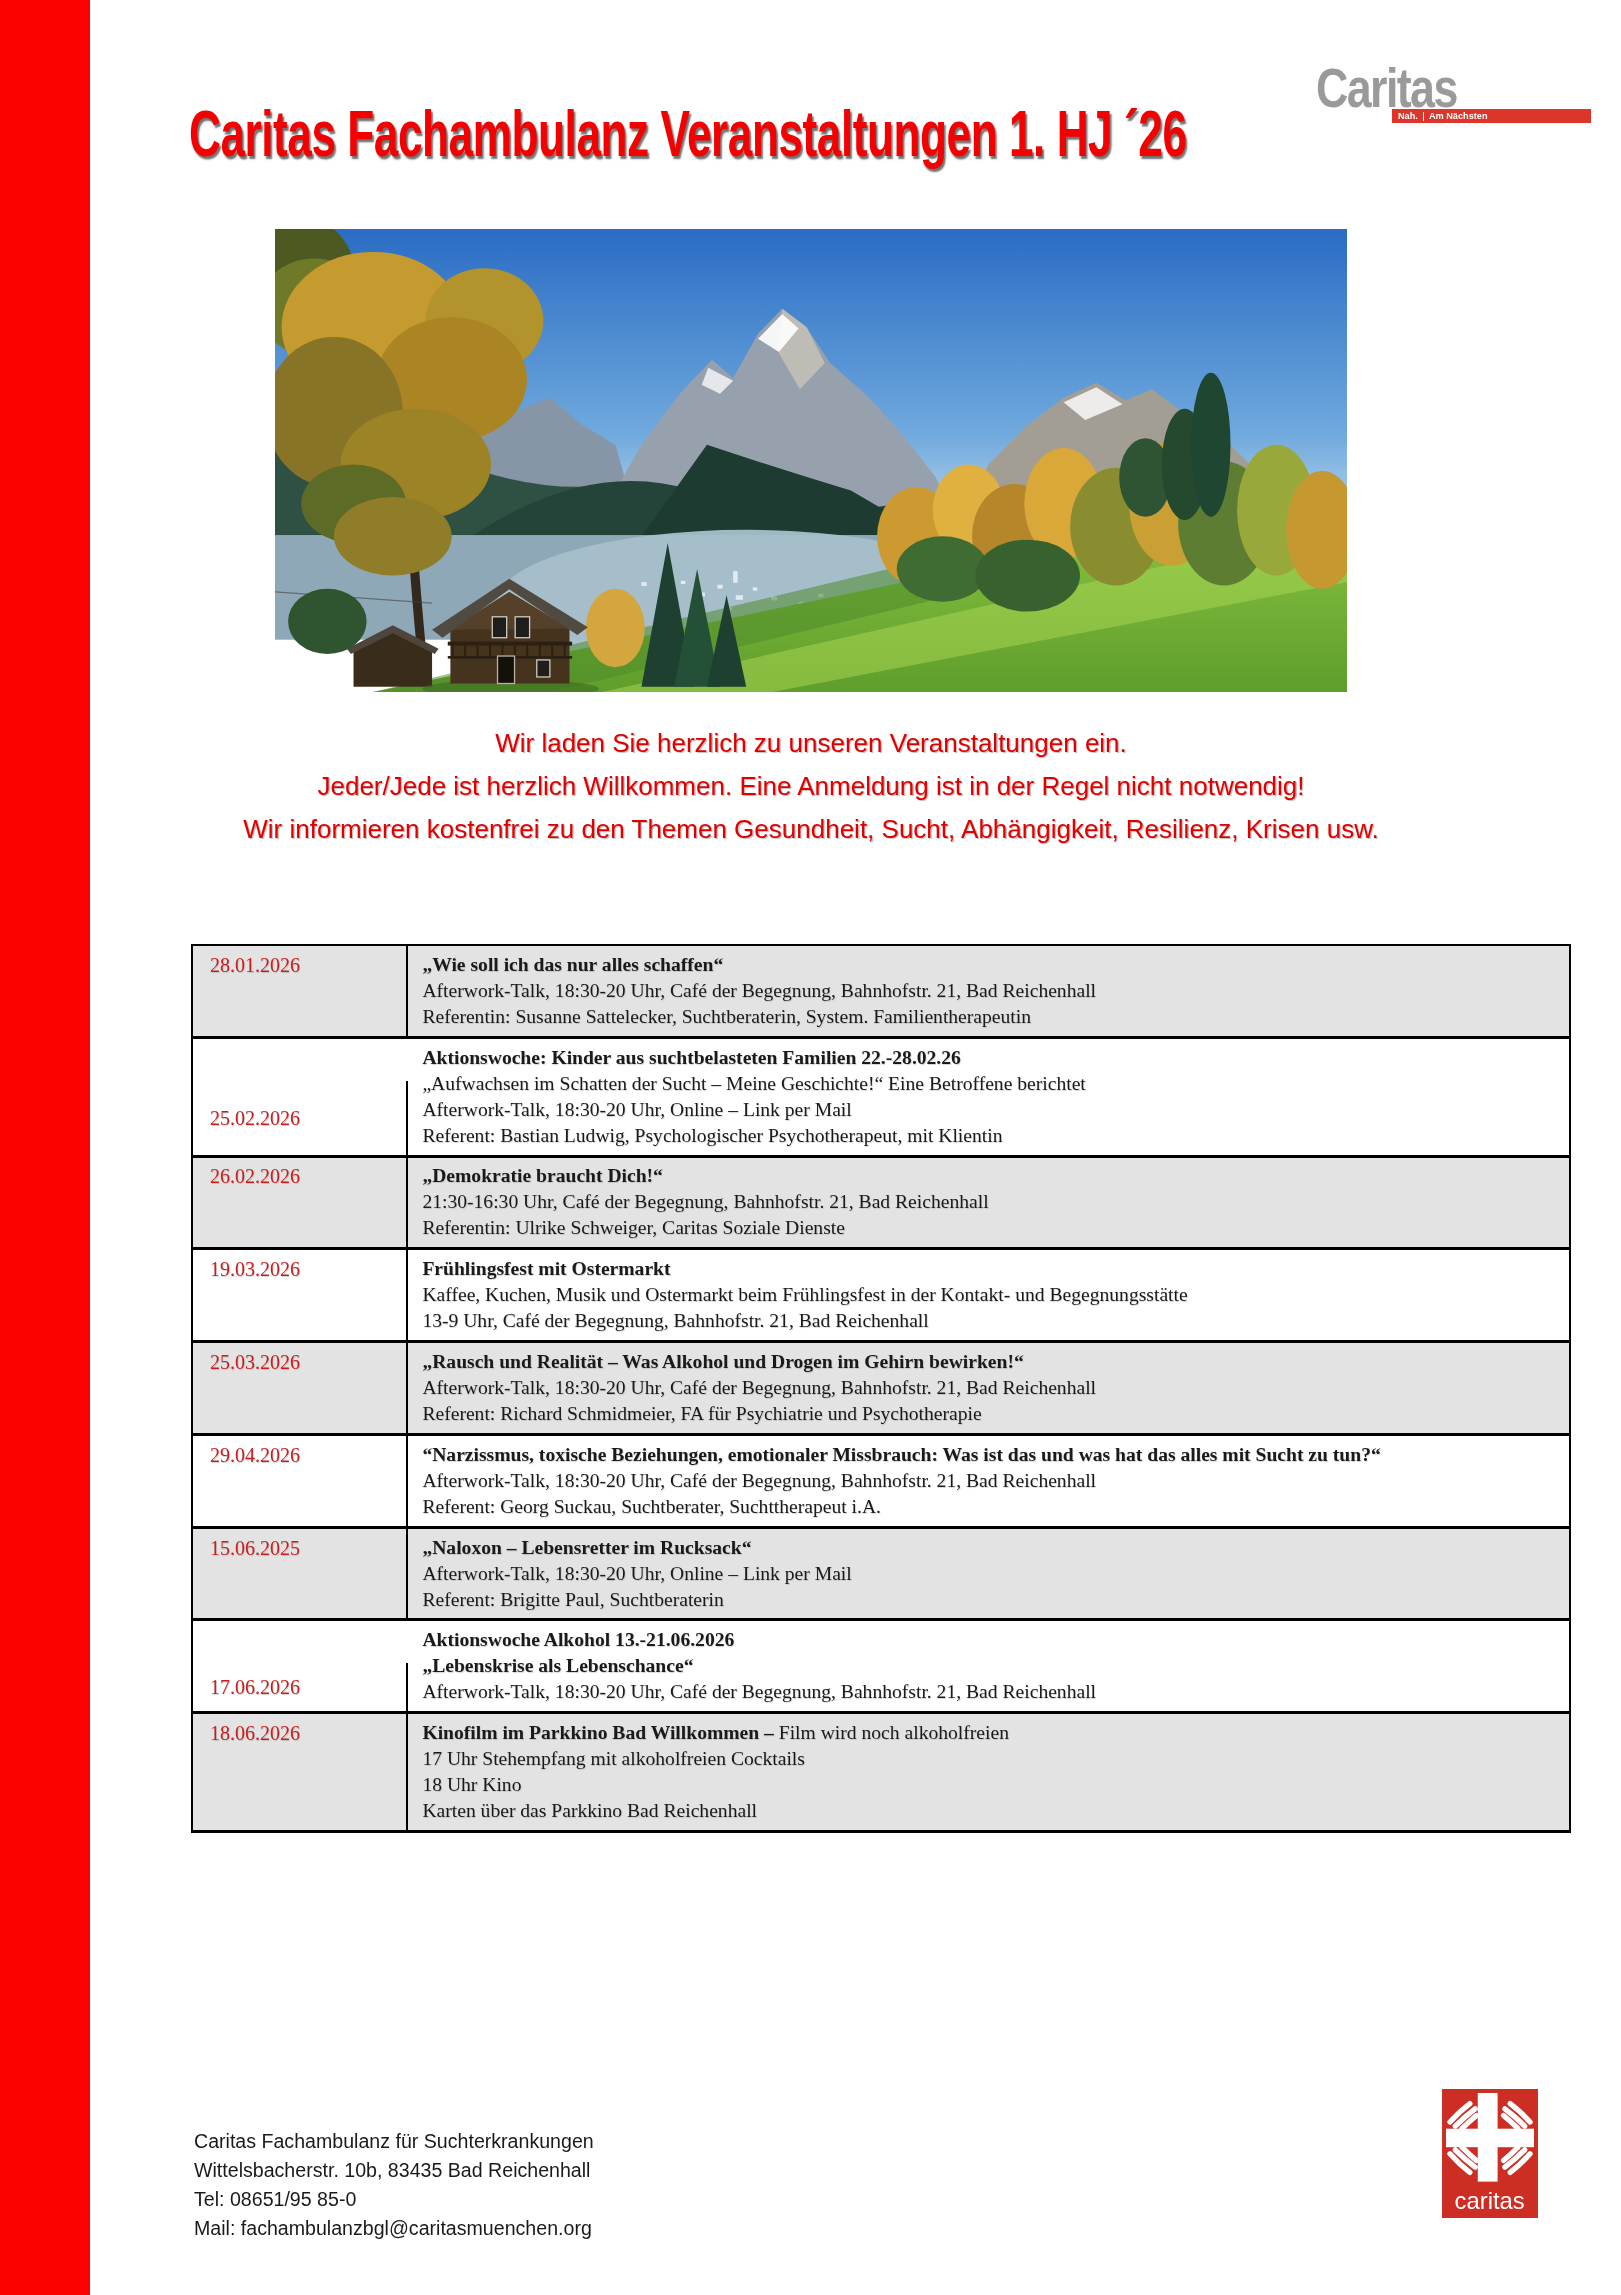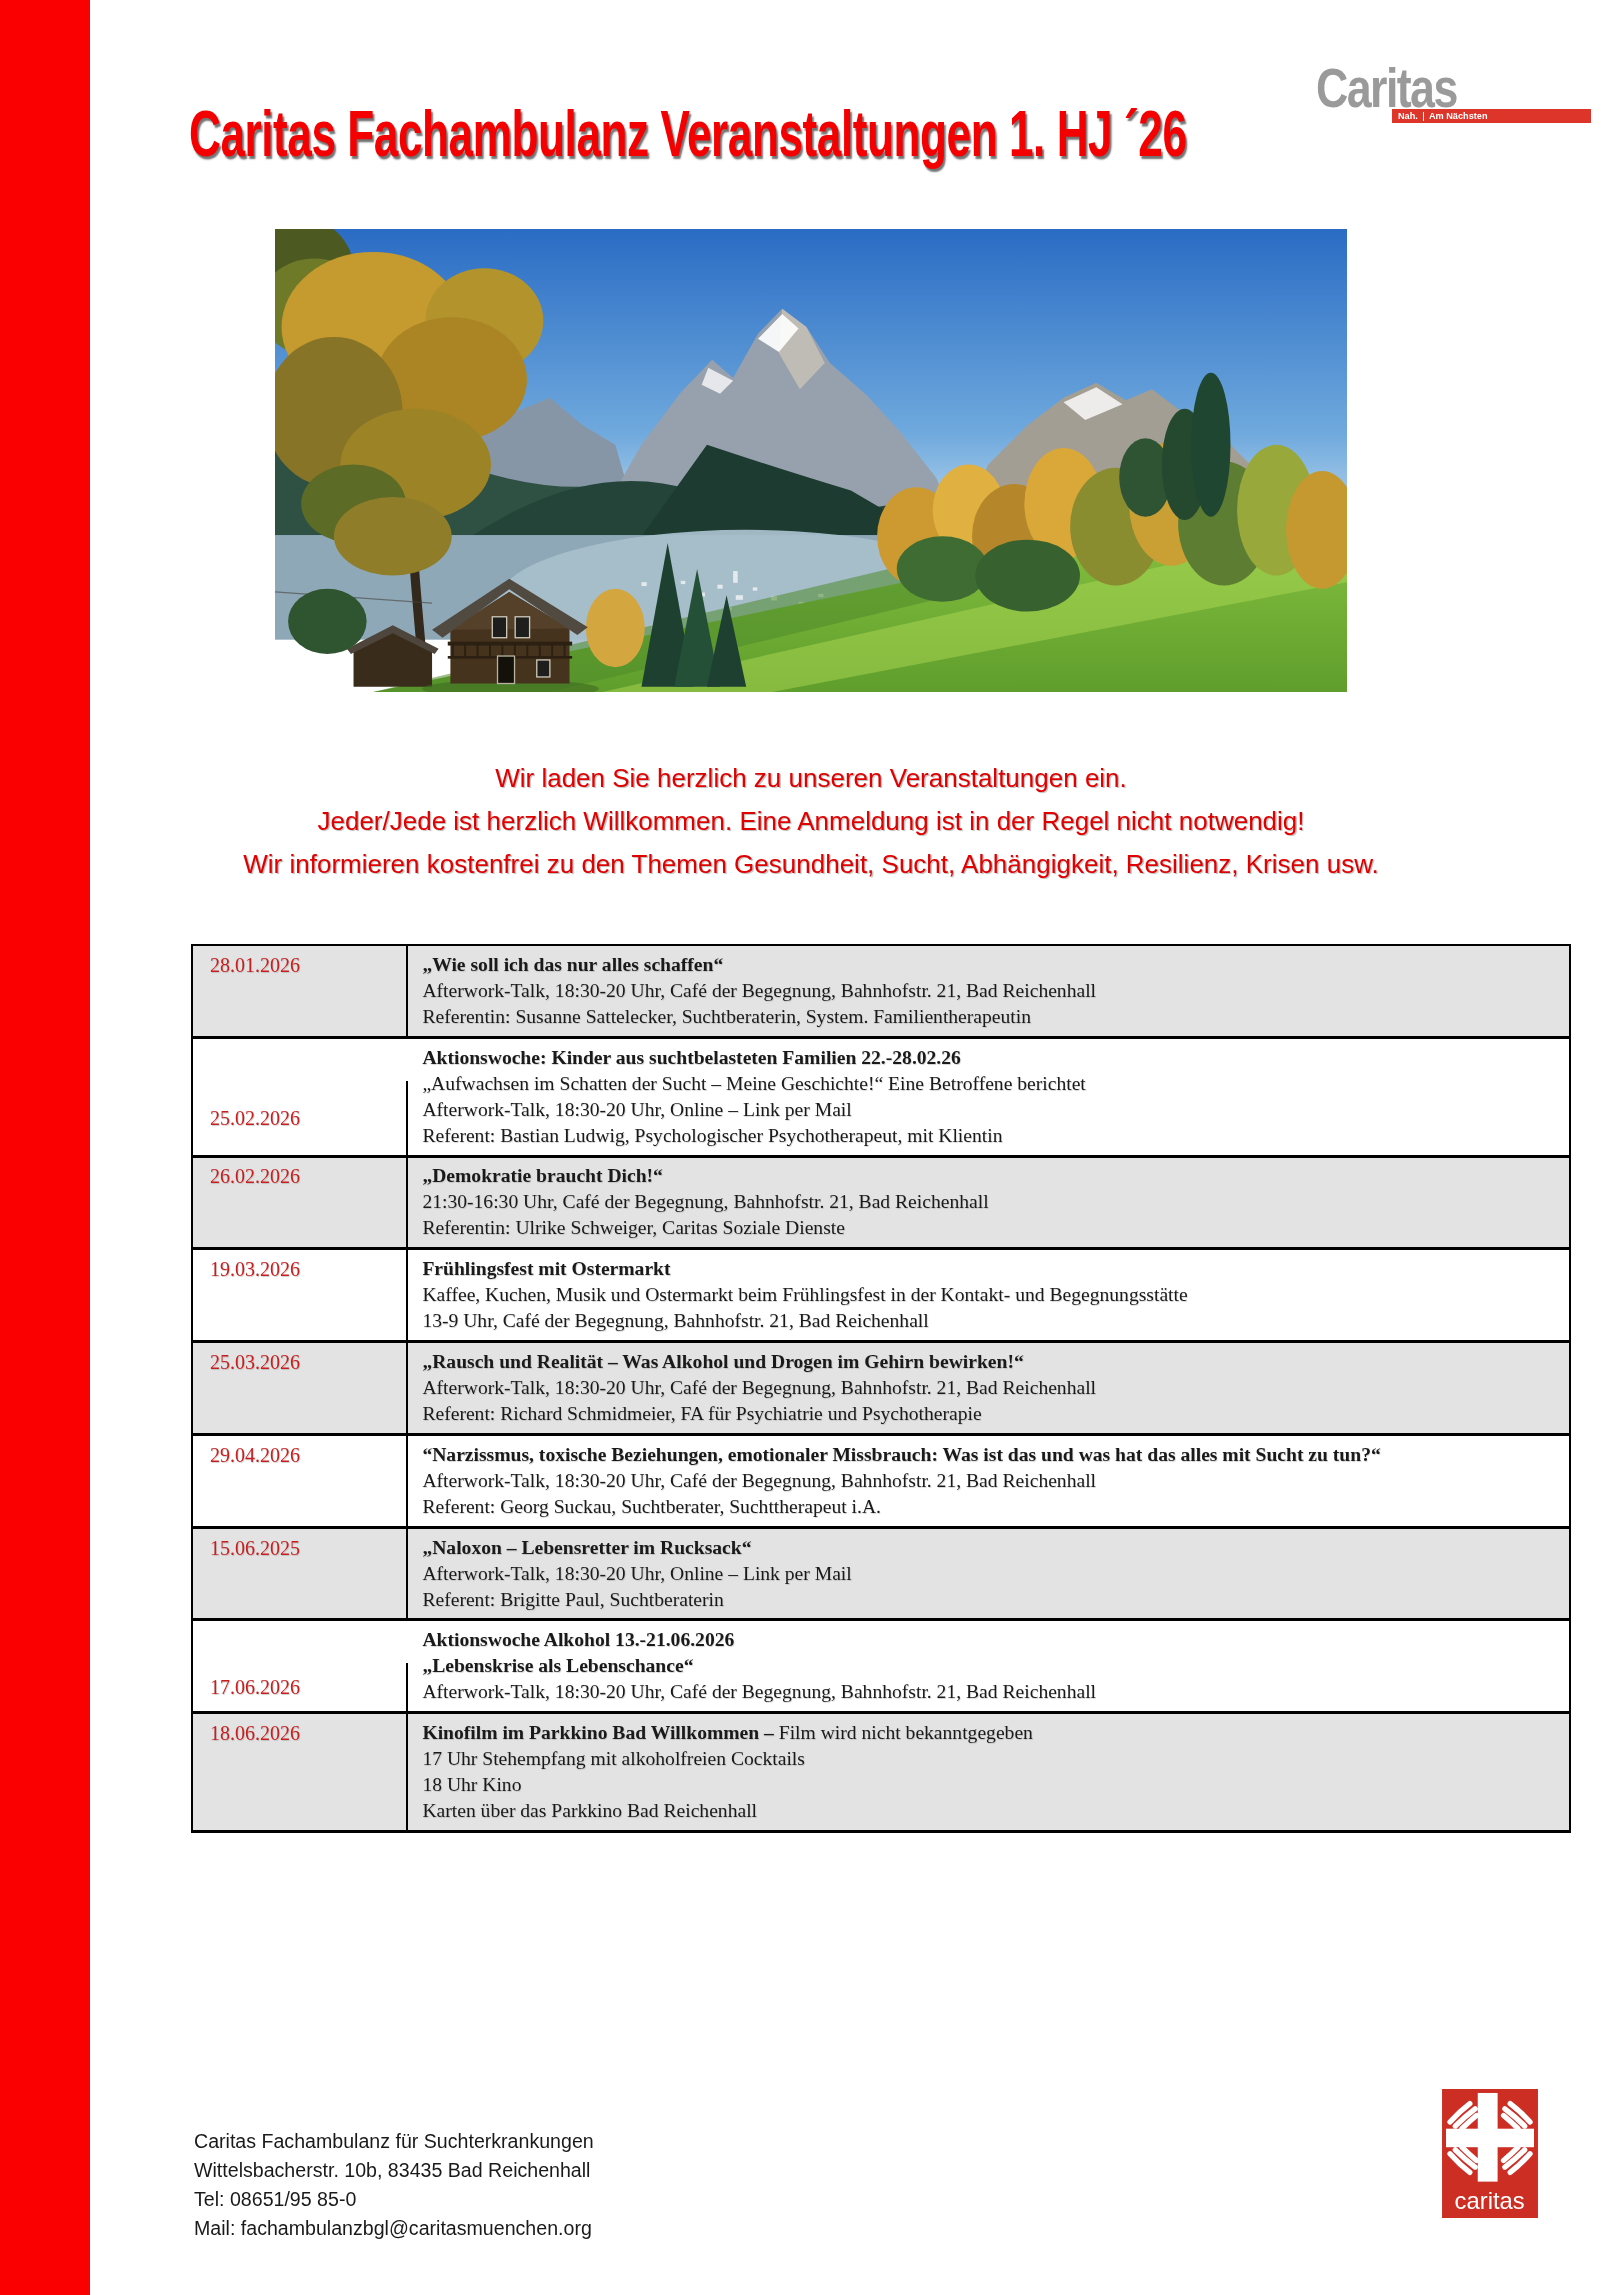--- a/index.html
+++ b/index.html
@@ -24,21 +24,21 @@
   }
   .logo-bar{
     position:absolute;left:1392px;top:109px;width:199px;height:14.4px;background:var(--logo-bar);
     display:flex;align-items:center;padding-left:5.9px;box-sizing:border-box;
     color:#fff;font-size:9.2px;font-weight:bold;white-space:nowrap;z-index:2;
   }
   .logo-bar .vdiv{width:0.7px;height:9.2px;background:#fff;margin:0 5.2px;flex:0 0 0.7px;}
   .photo{position:absolute;left:275px;top:229px;width:1072px;height:463px;}
   .photo svg{display:block;width:100%;height:100%;}
   .intro{
-    position:absolute;left:157px;top:757px;width:1308px;text-align:center;
+    position:absolute;left:157px;top:722px;width:1308px;text-align:center;
     color:var(--intro-red);font-size:26px;line-height:43px;
     text-shadow:1.3px 1.3px 0.7px rgba(130,130,130,.5);
   }
   .events-table{
     position:absolute;left:191px;top:944px;width:1380px;box-sizing:border-box;
     border:2px solid #000;border-bottom-width:3.3px;font-family:Liberation Serif, serif;
   }
   .t-row{display:flex;background:#fff;}
   .t-row.shaded{background:var(--stripe);}
   .t-row + .t-row{border-top:3.3px solid #000;}
@@ -279,21 +279,21 @@
         <div class="event-line"><span class="b">Aktionswoche Alkohol 13.-21.06.2026</span></div>
         <div class="event-line"><span class="b">„Lebenskrise als Lebenschance“</span></div>
         <div class="event-line"><span>Afterwork-Talk, 18:30-20 Uhr, Café der Begegnung, Bahnhofstr. 21, Bad Reichenhall</span></div>
       </div>
     </div>
     <div class="t-row shaded">
       <div class="date-cell top">
         <div class="date-text">18.06.2026</div>
       </div>
       <div class="event-cell">
-        <div class="event-line"><span class="b">Kinofilm im Parkkino Bad Willkommen – </span><span>Film wird nicht bekanntgegeben</span></div>
+        <div class="event-line"><span class="b">Kinofilm im Parkkino Bad Willkommen – </span><span>Film wird noch alkoholfreien</span></div>
         <div class="event-line"><span>17 Uhr Stehempfang mit alkoholfreien Cocktails</span></div>
         <div class="event-line"><span>18 Uhr Kino</span></div>
         <div class="event-line"><span>Karten über das Parkkino Bad Reichenhall</span></div>
       </div>
     </div>
   </div>
 
 <div class="footer">
   <div>Caritas Fachambulanz für Suchterkrankungen</div>
   <div>Wittelsbacherstr. 10b, 83435 Bad Reichenhall</div>

